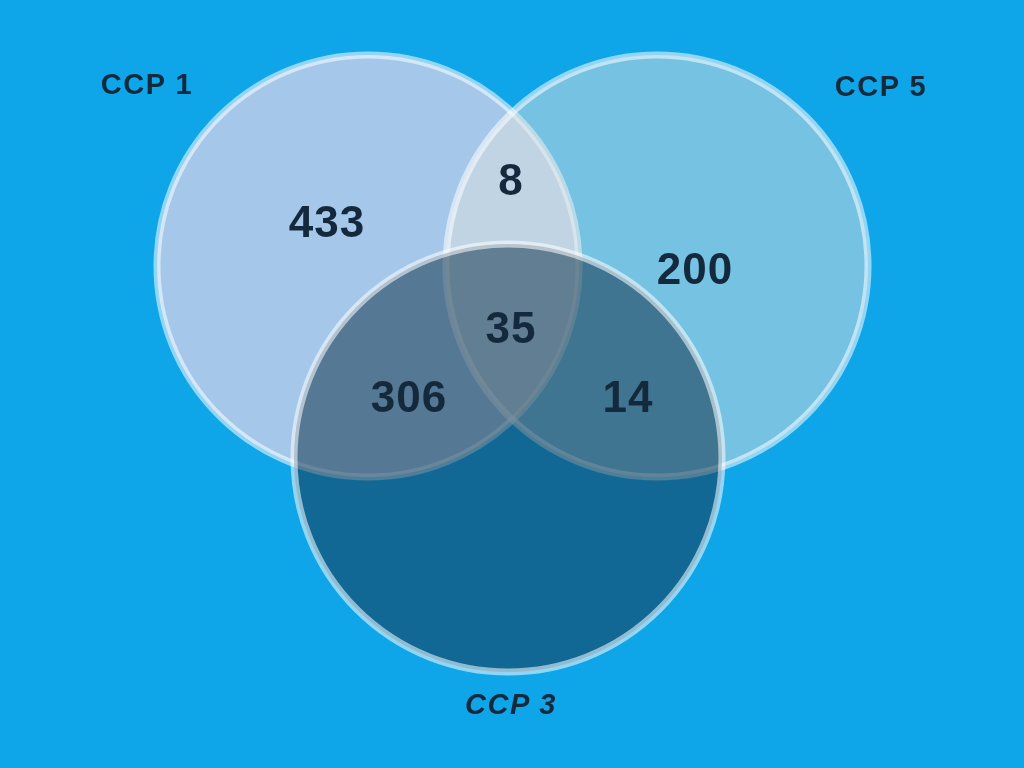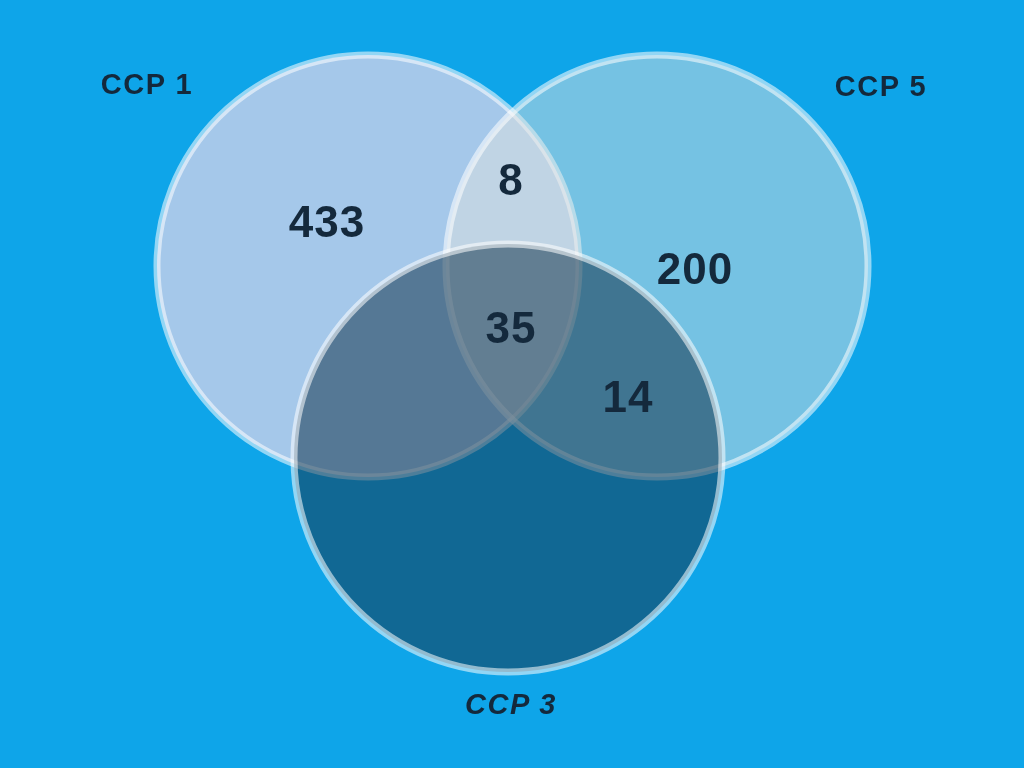--- a/index.html
+++ b/index.html
@@ -56,18 +56,19 @@
 
   <div class="txt set-label" style="left:511px; top:704px;font-style:italic;">CCP 3</div>
 
   <div class="txt region-value" style="left:327px; top:222px;">433</div>
 
   <div class="txt region-value" style="left:695px; top:235px;margin-top:34px;">200</div>
 
 
   <div class="txt region-value" style="left:511px; top:180px;">8</div>
 
+  <div class="txt region-value" style="left:409px; top:397px;">306</div>
 
   <div class="txt region-value" style="left:628px; top:397px;">14</div>
 
   <div class="txt region-value" style="left:511px; top:328px;">35</div>
 
 </div>
 
 </body></html>

